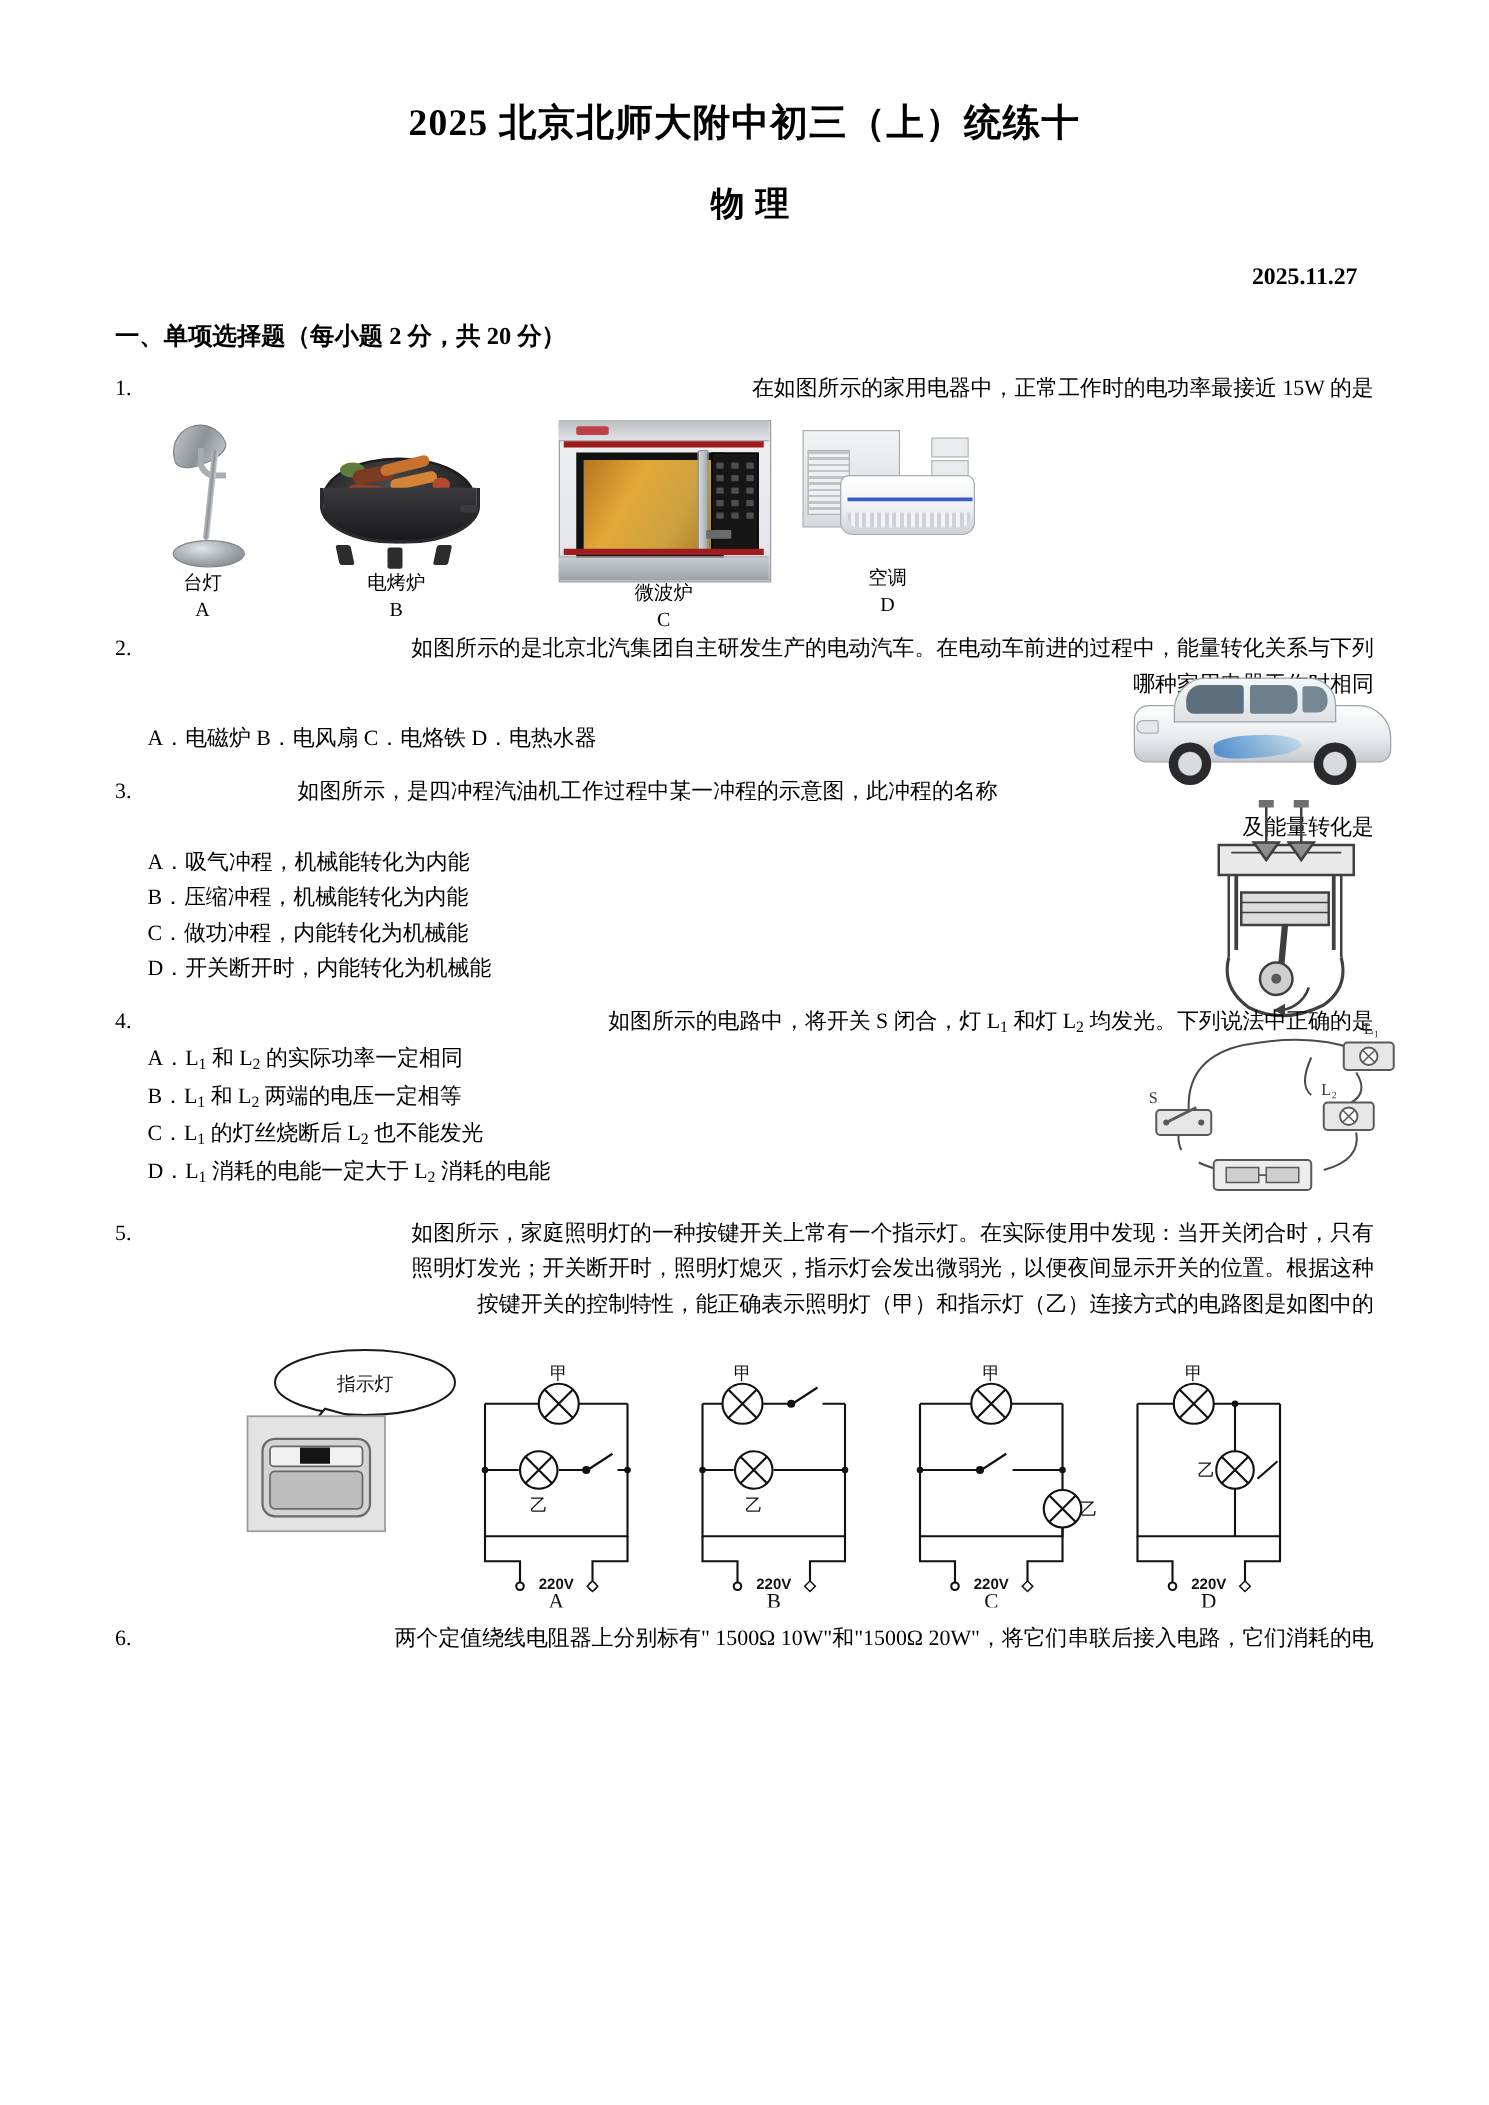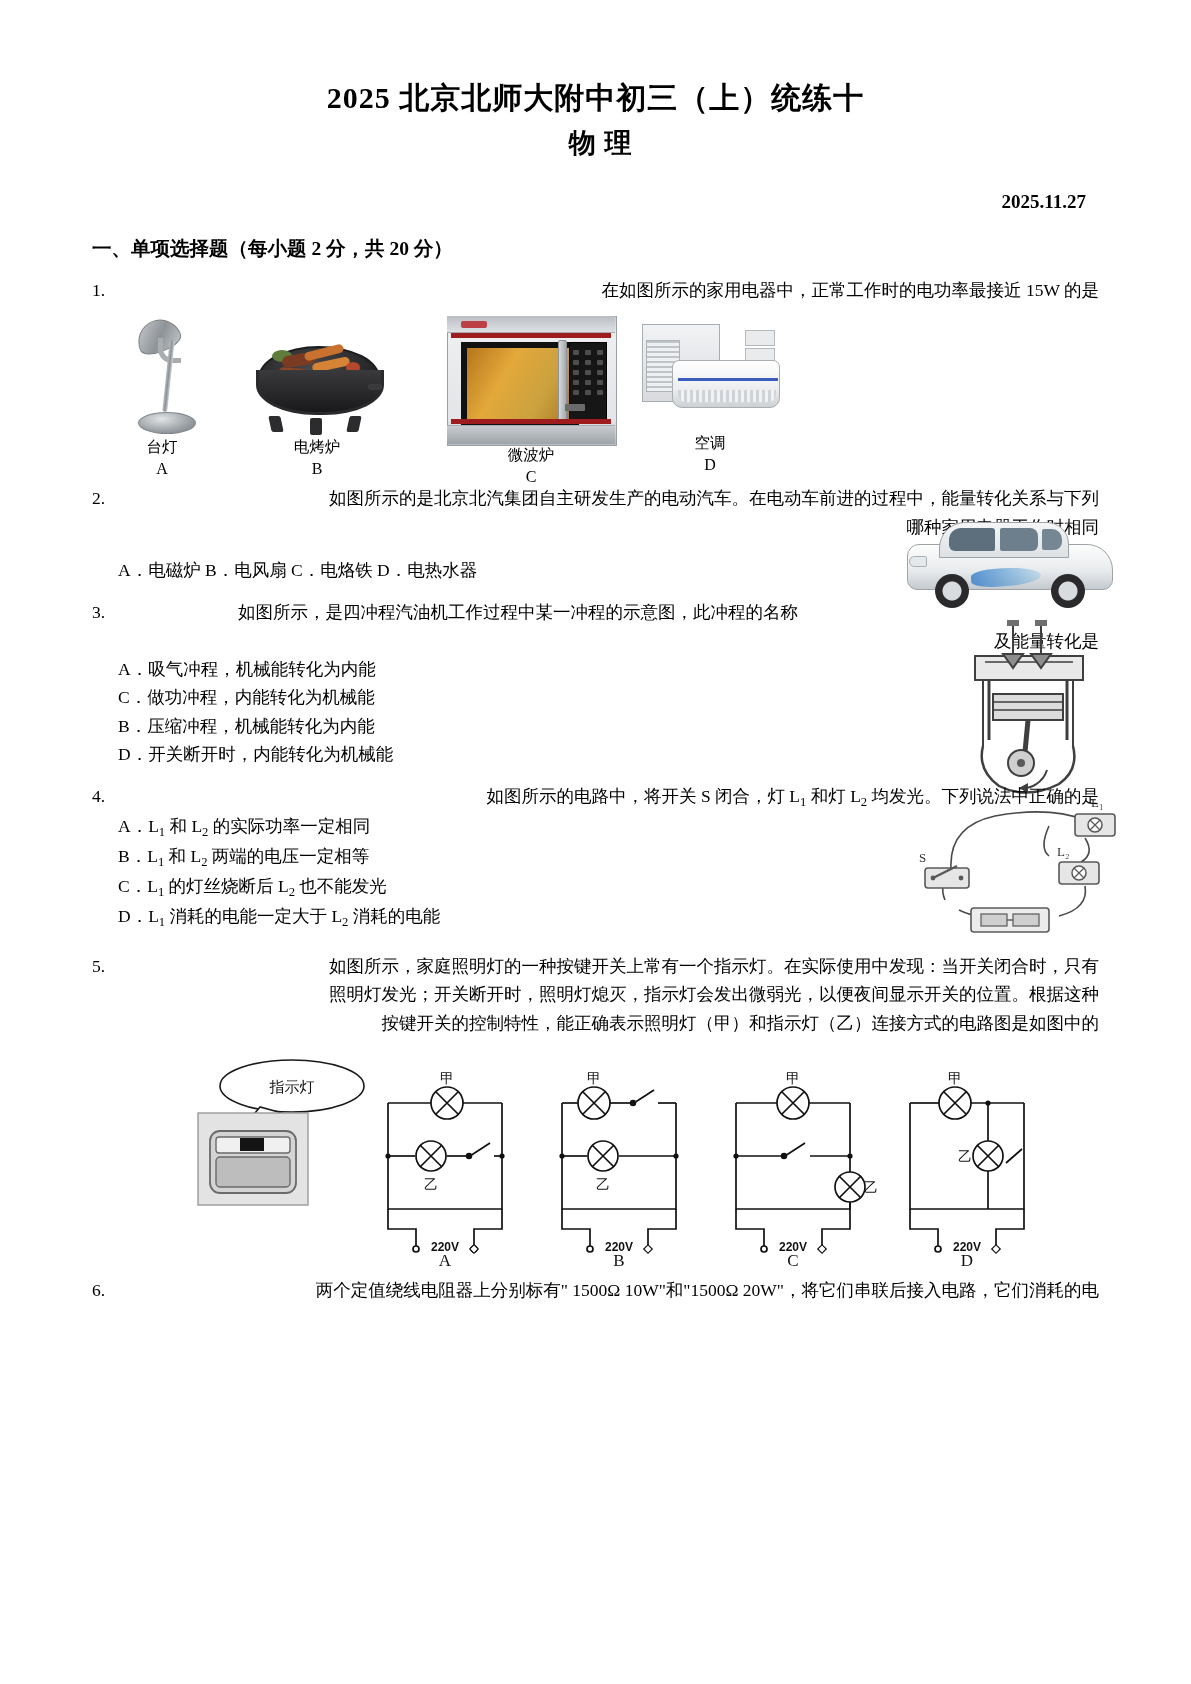--- a/index.html
+++ b/index.html
@@ -20,21 +20,21 @@
     font-weight:bold;
     letter-spacing:1px;
     margin:78px 0 0 0;
     font-family:"Liberation Serif","DejaVu Serif",serif;
   }
   .doc-subtitle {
     text-align:center;
     font-size:27px;
     font-weight:bold;
     letter-spacing:1px;
-    margin:6px 0 0 0;
+    margin:26px 0 0 0;
     padding-left:10px;
   }
   .doc-date {
     text-align:right;
     font-size:19px;
     font-weight:bold;
     margin:30px 105px 0 14px;
   }
   .section-head {
     font-size:19.5px;
@@ -311,22 +311,22 @@
       <div class="wheel1"></div>
         <div class="wheel2"></div>
     </div>
   </div>
 
   <div class="q" style="margin-top:14px;">
     <span class="q-num">3.</span>
     <div class="q-body" style="max-width:680px;">如图所示，是四冲程汽油机工作过程中某一冲程的示意图，此冲程的名称</div>
     <div class="q-body">及能量转化是</div>
     <div class="opt">A．吸气冲程，机械能转化为内能</div>
+    <div class="opt">B．压缩冲程，机械能转化为内能</div>
     <div class="opt">C．做功冲程，内能转化为机械能</div>
-    <div class="opt">B．压缩冲程，机械能转化为内能</div>
     <div class="opt">D．开关断开时，内能转化为机械能</div>
 
     <div class="engine" style="top:22px; right:-6px;">
       <svg width="150" height="175" viewBox="0 0 150 175">
         <g fill="none" stroke="#3f3f3f" stroke-width="2">
 
           <line x1="58" y1="2" x2="58" y2="34"></line>
           <line x1="86" y1="2" x2="86" y2="34"></line>
           <rect x="52" y="0" width="12" height="6" fill="#6f6f6f" stroke="none"></rect>
           <rect x="80" y="0" width="12" height="6" fill="#6f6f6f" stroke="none"></rect>

